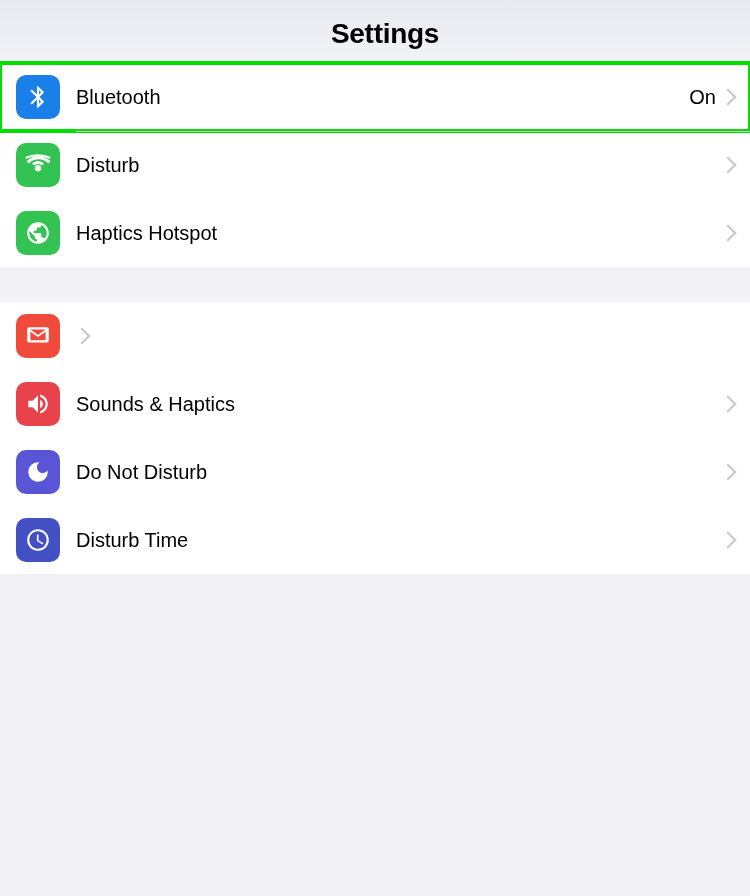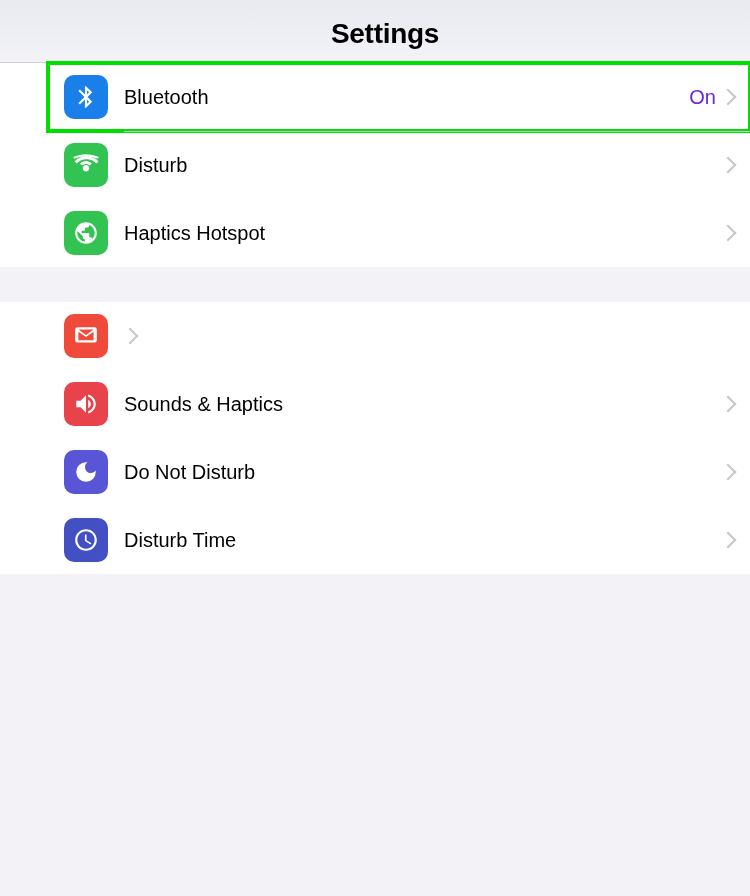--- a/index.html
+++ b/index.html
@@ -38,21 +38,20 @@
     }
 
     .settings-row {
       display: flex;
       align-items: center;
       padding: 0 16px;
       height: 68px;
       background: #fff;
       position: relative;
       cursor: pointer;
-      margin-left: 48px;
     }
 
     .settings-row:not(:last-child)::after {
       content: '';
       position: absolute;
       bottom: 0;
       left: 76px;
       right: 0;
       height: 0.5px;
       background: #c6c6c8;
@@ -91,21 +90,21 @@
 
     .row-label {
       flex: 1;
       font-size: 20px;
       font-weight: 400;
       color: #000;
     }
 
     .row-value {
       font-size: 20px;
-      color: #6d28d9;
+      color: #000000;
       margin-right: 6px;
     }
 
     .chevron {
       width: 12px;
       height: 12px;
       border-right: 2px solid #c7c7cc;
       border-top: 2px solid #c7c7cc;
       transform: rotate(45deg);
       flex-shrink: 0;

